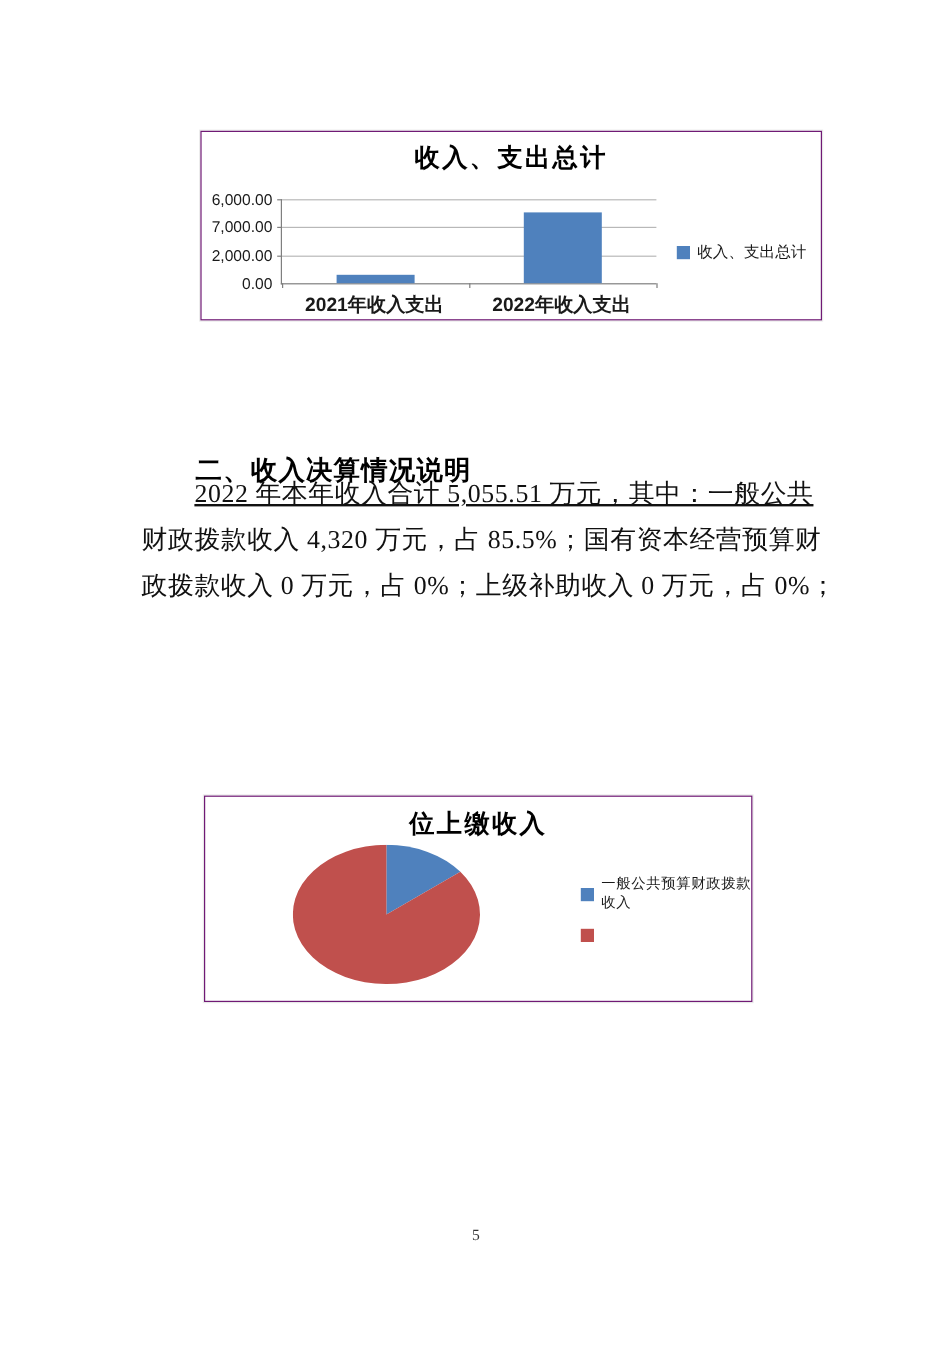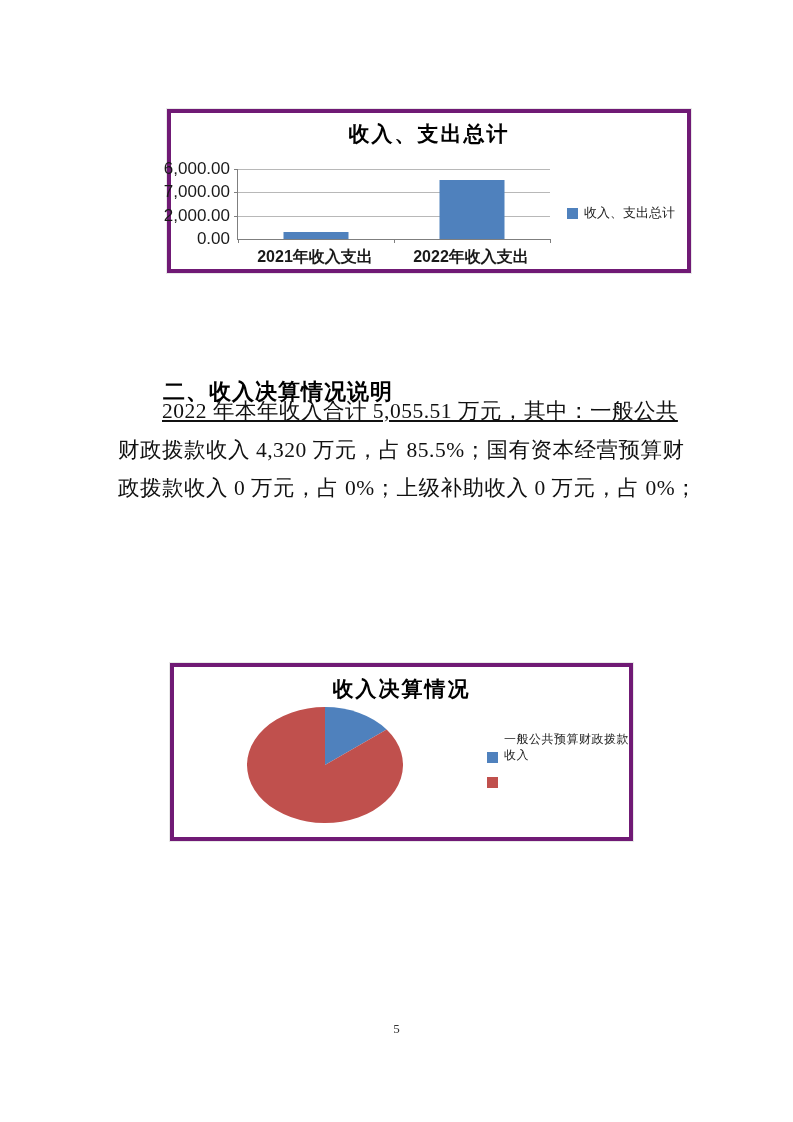--- a/index.html
+++ b/index.html
@@ -1,35 +1,35 @@
 <!DOCTYPE html>
 <html><head>
 <meta charset="utf-8">
 <style>
   html,body{margin:0;padding:0;background:#ffffff;}
   .page{
     position:relative;width:793px;height:1122px;background:#ffffff;overflow:hidden;
     font-family:"Liberation Serif","DejaVu Serif",serif;color:#111;
   }
   
-  .chart-box{position:absolute;background:#fff;border:4px solid #701a75;box-shadow:0 0 0 1px #e8e8e8;}
+  .chart-box{position:absolute;background:#fff;border:1px solid #701a75;box-shadow:0 0 0 1px #e8e8e8;}
   .chart-title{position:absolute;left:0;right:0;text-align:center;font-weight:bold;
     font-size:21px;letter-spacing:2px;color:#000;}
   
   #bar-box{left:167px;top:109px;width:516px;height:156px;}
   #bar-box .chart-title{top:7px;}
   .bar-plot{position:absolute;left:66px;top:56px;width:312px;height:70px;
     border-left:1px solid #7f7f7f;border-bottom:1px solid #7f7f7f;}
   .gridline{position:absolute;left:0;right:0;height:1px;background:#b8b8b8;}
   .ymark{position:absolute;left:-4px;width:4px;height:1px;background:#7f7f7f;}
   .xtick{position:absolute;bottom:-4px;width:1px;height:4px;background:#7f7f7f;}
   .bar-slots{position:absolute;left:0;bottom:0;width:100%;height:100%;display:flex;}
   .bar-slot{flex:1;position:relative;}
   .bar{position:absolute;bottom:0;left:50%;transform:translateX(-50%);width:65px;}
-  .yticks{position:absolute;left:0;top:56px;width:59px;height:70px;font-size:17px;color:#1a1a1a;
+  .yticks{position:absolute;left:0;top:56px;width:59px;height:70px;font-size:13px;color:#1a1a1a;
     font-family:"Liberation Sans","DejaVu Sans",sans-serif;}
   .ytick{position:absolute;right:0;transform:translateY(-50%);white-space:nowrap;}
   .cat-labels{position:absolute;left:66px;top:134px;width:312px;display:flex;
     font-family:"Liberation Sans","DejaVu Sans",sans-serif;font-size:16px;font-weight:bold;color:#1a1a1a;}
   .cat-label{flex:1;text-align:center;}
   .legend-row{position:absolute;display:flex;align-items:center;font-size:13px;color:#1a1a1a;}
   #bar-box .legend-row{left:396px;top:91px;}
   .swatch{display:inline-block;width:11px;height:11px;margin-right:6px;flex:none;}
   
   .section-heading{position:absolute;left:163px;top:349px;font-size:22px;font-weight:bold;
@@ -37,21 +37,21 @@
   .body-text{position:absolute;left:118px;top:392px;width:558px;font-size:21.5px;color:#111;}
   .pline{height:38.5px;line-height:38.5px;text-align:justify;text-align-last:justify;white-space:nowrap;
     letter-spacing:0.5px;}
   .pline.first{padding-left:44px;text-decoration:underline;}
   .pline.last{text-align-last:left;}
   
   #pie-box{left:170px;top:663px;width:455px;height:170px;}
   #pie-box .chart-title{top:8px;}
   .pie-svg{position:absolute;left:73px;top:40px;}
   .pie-legend{position:absolute;left:313px;top:64px;}
-  .pie-legend-item{display:flex;align-items:flex-end;margin-bottom:12px;}
+  .pie-legend-item{display:flex;align-items:center;margin-bottom:12px;}
   .pie-legend-item .swatch{margin-top:2px;}
   .pie-legend-label{width:136px;font-size:12px;line-height:16px;letter-spacing:0.5px;
     word-break:break-all;color:#1a1a1a;}
   
   .page-number{position:absolute;left:0;top:1021px;width:100%;text-align:center;font-size:13px;color:#333;}
 </style>
 </head>
 <body>
 
 <div class="page">
@@ -99,21 +99,21 @@
 
   <div class="section-heading">二、收入决算情况说明</div>
 
   <div class="body-text">
     <div class="pline first">2022 年本年收入合计 5,055.51 万元，其中：一般公共</div>
     <div class="pline">财政拨款收入 4,320 万元，占 85.5%；国有资本经营预算财</div>
     <div class="pline">政拨款收入 0 万元，占 0%；上级补助收入 0 万元，占 0%；</div>
   </div>
 
   <div class="chart-box" id="pie-box">
-    <div class="chart-title">收入决算情况</div>
+    <div class="chart-title">位上缴收入</div>
     <svg class="pie-svg" id="pie-svg" width="156" height="116" viewBox="-78 -58 156 116">
         <path d="M0,0 L0.00,-58.00 A78,58 0 0 1 61.63,-35.55 Z" fill="#4F81BD"></path>
         <path d="M0,0 L61.63,-35.55 A78,58 0 1 1 -0.00,-58.00 Z" fill="#C0504D"></path>
       </svg>
     <div class="pie-legend">
       <div class="pie-legend-item">
         <span class="swatch" style="background: rgb(79, 129, 189);"></span>
         <span class="pie-legend-label">一般公共预算财政拨款收入</span>
       </div>
       <div class="pie-legend-item">

